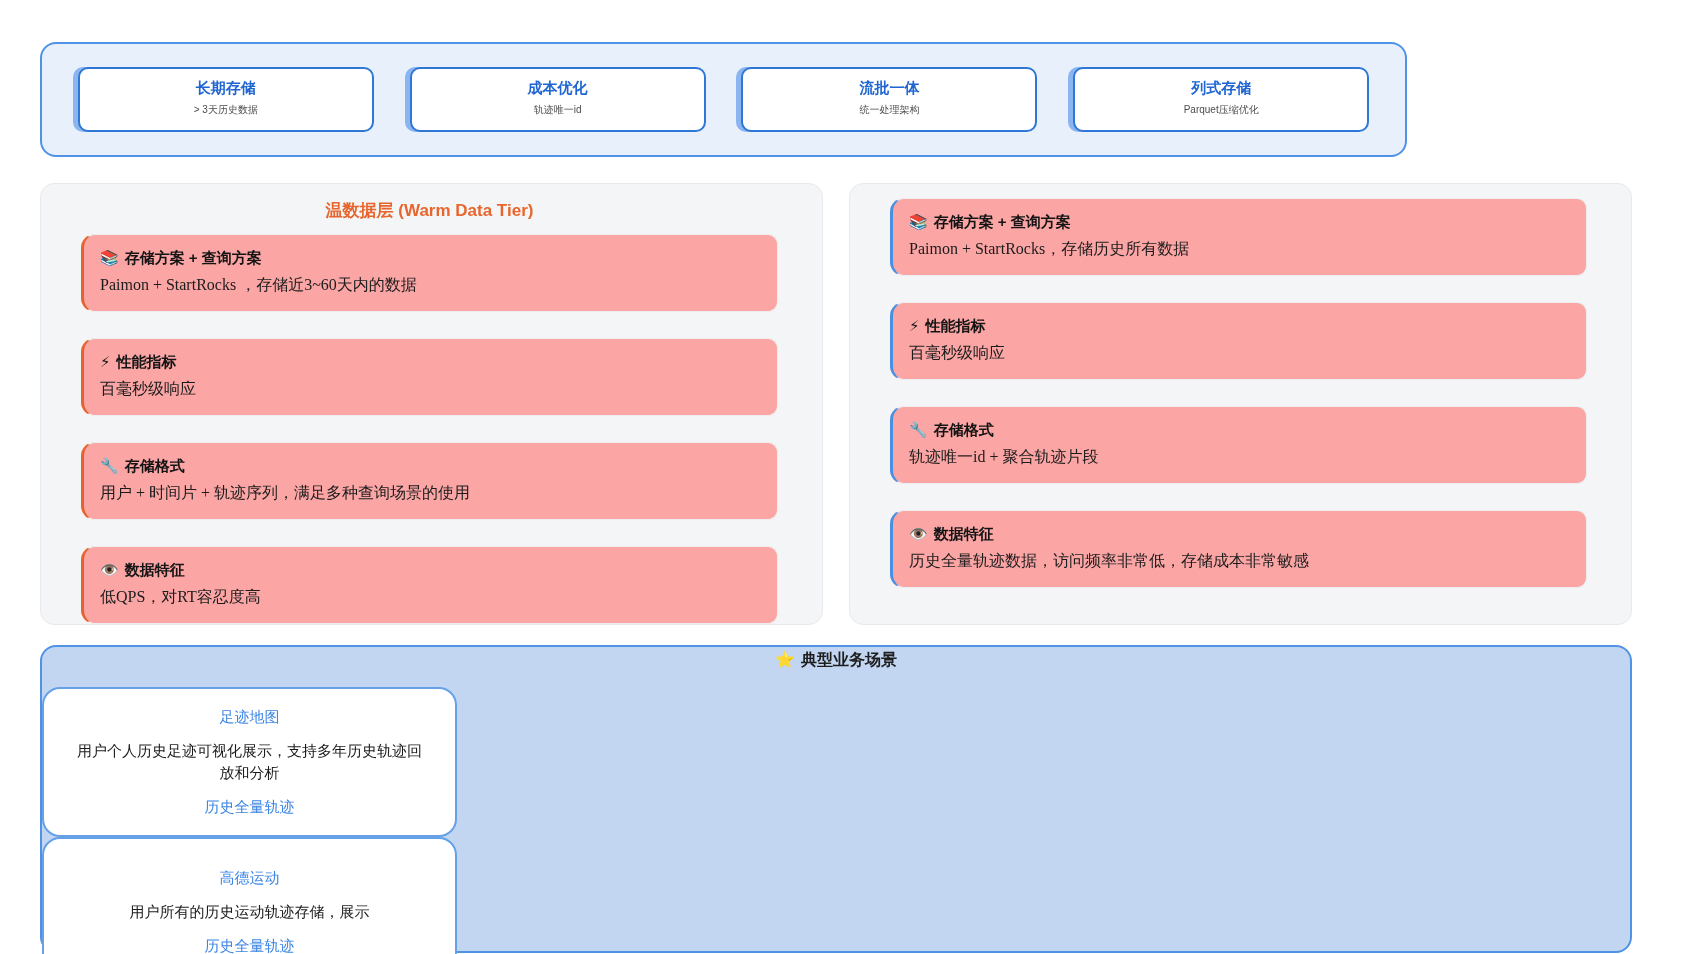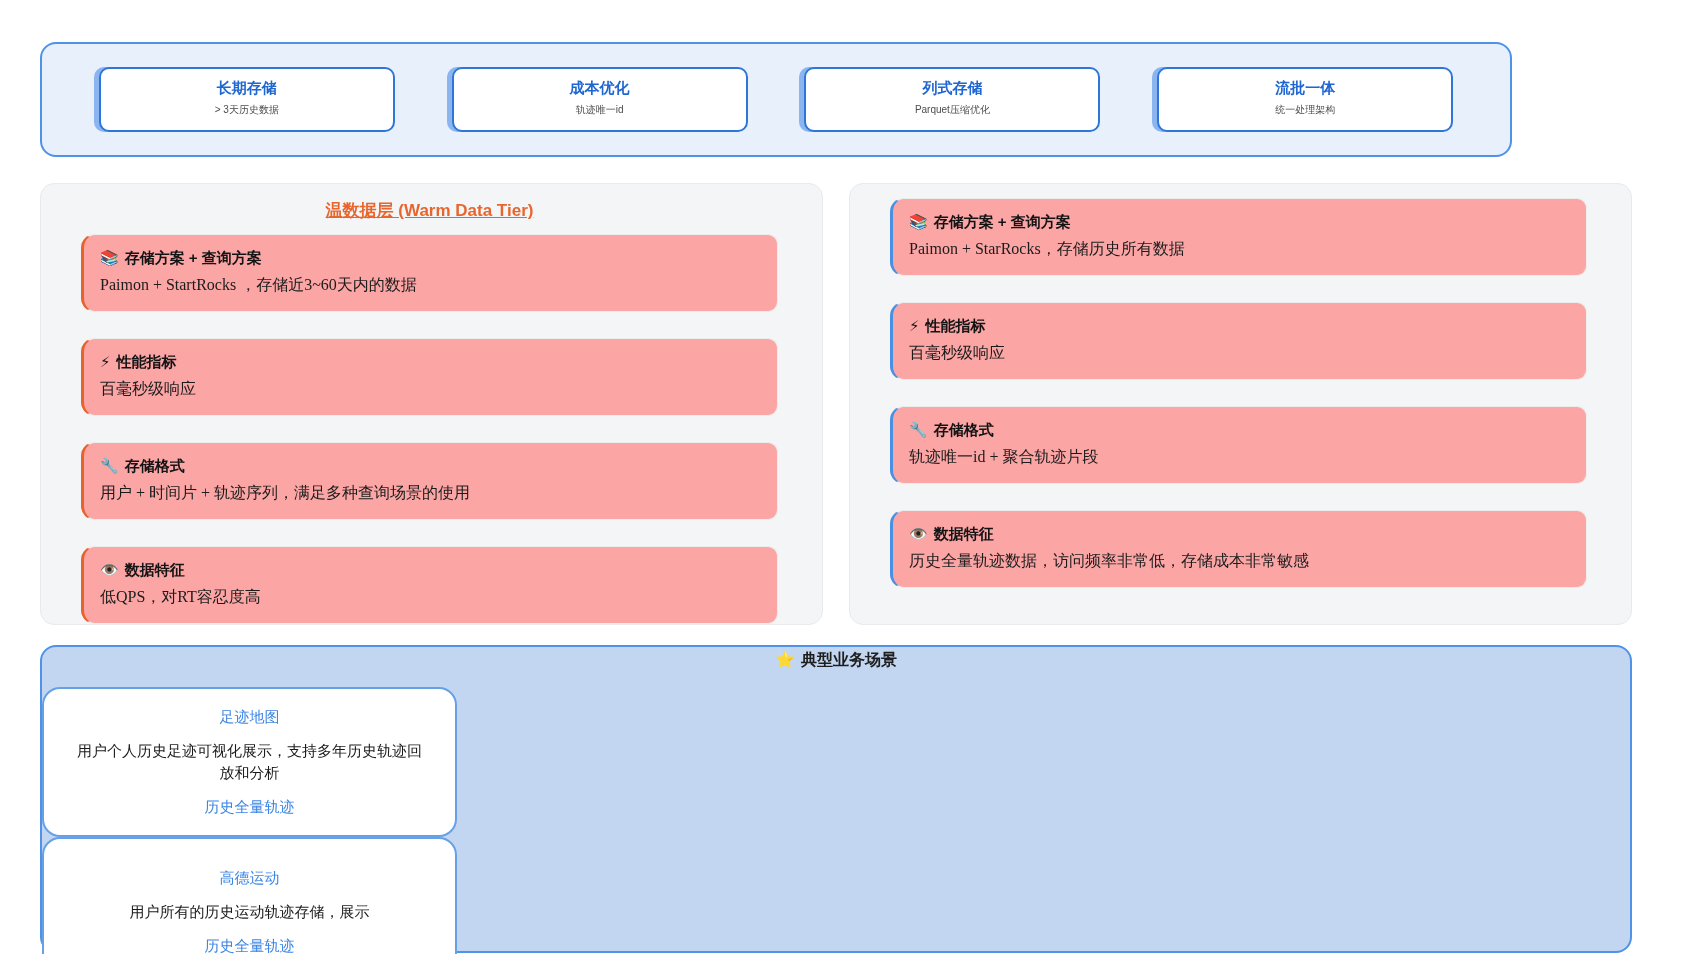--- a/index.html
+++ b/index.html
@@ -5,21 +5,21 @@
   * { box-sizing: border-box; margin: 0; padding: 0; }
   html, body { width: 1686px; height: 954px; background: #ffffff; }
   body {
     font-family: "Liberation Sans", "DejaVu Sans", sans-serif;
     padding: 42px 45px 0 40px;
     color: #1c1c1c;
   }
 
   
   .banner {
-    width: 1472px; height: 115px;
+    width: 1367px; height: 115px;
     background: #e8f0fc;
     border: 2px solid #4f92e6;
     border-radius: 16px;
     display: flex;
     justify-content: space-evenly;
     align-items: center;
   }
   .banner-card {
     width: 296px;
     background: #ffffff;
@@ -42,21 +42,21 @@
     width: 783px; height: 442px;
     background: #f4f5f7;
     border: 1px solid #e9eaee;
     border-radius: 14px;
     padding: 14px 44px 0 40px;
   }
   .tier-title {
     text-align: center; font-size: 17px; font-weight: bold;
     line-height: 26px; margin-bottom: 10px;
   }
-  .tier-warm .tier-title { color: #e8662e; text-decoration: underline; }
+  .tier-warm .tier-title { color: #e8662e; }
   .tier-cold .tier-title { color: #3c85e4; }
   .tier-card {
     background: #fca5a5;
     border: 1px solid #ededed;
     border-radius: 14px 10px 10px 14px;
     padding: 10px 16px 12px;
     margin-bottom: 26px;
     min-height: 72px;
   }
   .tier-warm .tier-card { border-left: 3px solid #e8622c; }
@@ -103,26 +103,26 @@
 <div class="banner">
   <div class="banner-card">
     <div class="b-title">长期存储</div>
     <div class="b-sub">&gt; 3天历史数据</div>
   </div>
   <div class="banner-card">
     <div class="b-title">成本优化</div>
     <div class="b-sub">轨迹唯一id</div>
   </div>
   <div class="banner-card">
+    <div class="b-title">流批一体</div>
+    <div class="b-sub">统一处理架构</div>
+  </div>
+  <div class="banner-card">
     <div class="b-title">列式存储</div>
     <div class="b-sub">Parquet压缩优化</div>
-  </div>
-  <div class="banner-card">
-    <div class="b-title">流批一体</div>
-    <div class="b-sub">统一处理架构</div>
   </div>
 </div>
 
 <div class="tiers">
 
   <div class="tier-panel tier-warm">
     <div class="tier-title">温数据层 (Warm Data Tier)</div>
 
     <div class="tier-card">
       <div class="tc-head"><span class="emoji">📚</span><span>存储方案 + 查询方案</span></div>
@@ -142,21 +142,21 @@
     <div class="tier-card">
       <div class="tc-head"><span class="emoji">👁️</span><span>数据特征</span></div>
       <div class="tc-body">低QPS，对RT容忍度高</div>
     </div>
   </div>
 
   <div class="tier-panel tier-cold">
 
     <div class="tier-card">
       <div class="tc-head"><span class="emoji">📚</span><span>存储方案 + 查询方案</span></div>
-      <div class="tc-body">Paimon + StarRocks，存储历史所有数据</div>
+      <div class="tc-body">Paimon + StartRocks，存储历史所有数据</div>
     </div>
 
     <div class="tier-card">
       <div class="tc-head"><span class="emoji">⚡</span><span>性能指标</span></div>
       <div class="tc-body">百毫秒级响应</div>
     </div>
 
     <div class="tier-card">
       <div class="tc-head"><span class="emoji">🔧</span><span>存储格式</span></div>
       <div class="tc-body">轨迹唯一id + 聚合轨迹片段</div>

